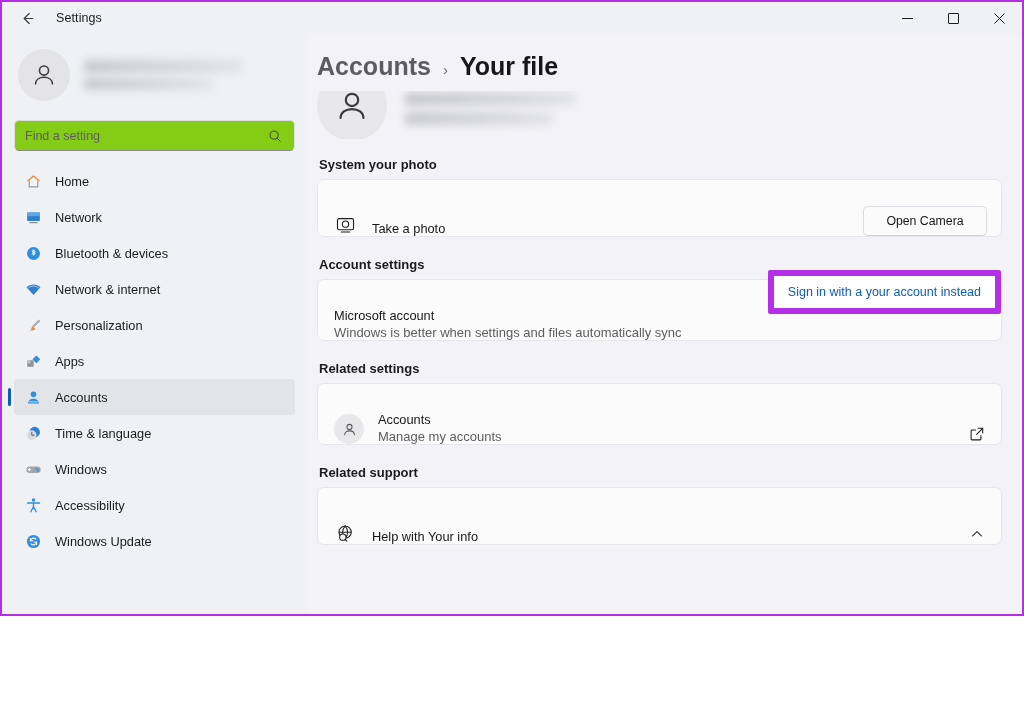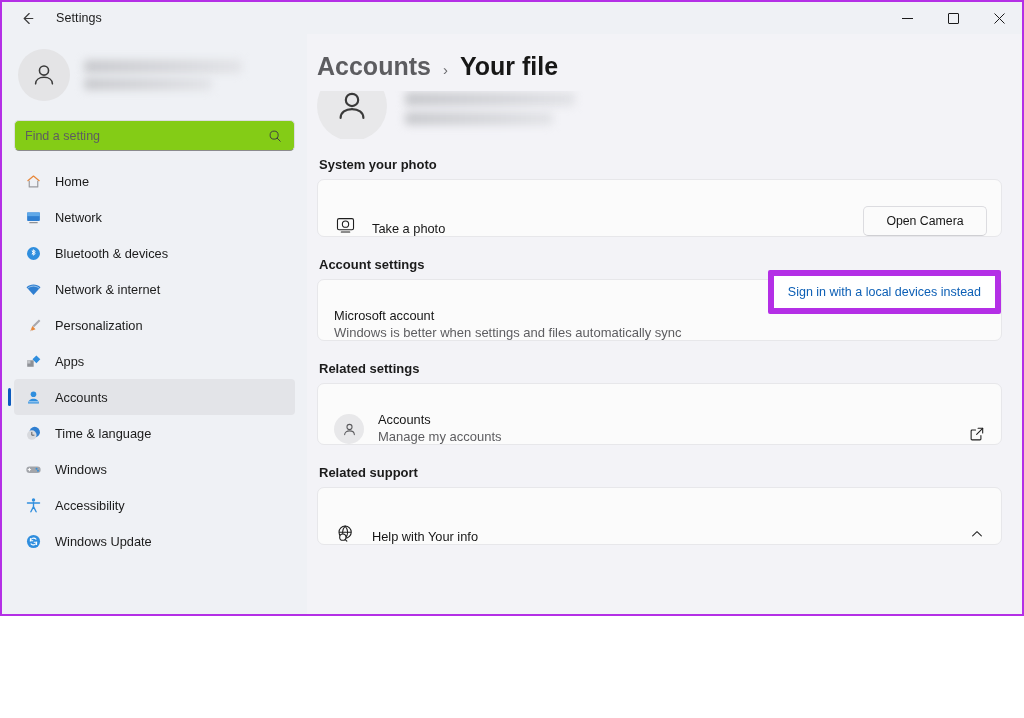--- a/index.html
+++ b/index.html
@@ -515,21 +515,21 @@
 
       <div class="section-block">
         <div class="section-title">Account settings</div>
 
         <div class="card" style="height:62px;">
           <div class="card-texts">
             <div class="card-title">Microsoft account</div>
             <div class="card-sub">Windows is better when settings and files automatically sync</div>
           </div>
           <div id="local-account-highlight">
-            <a class="card-link" href="#">Sign in with a local devices instead</a>
+            <a class="card-link" href="#">Sign in with a your account instead</a>
           </div>
         </div>
       </div>
 
       <div class="section-block">
         <div class="section-title">Related settings</div>
 
         <div class="card" style="height:62px;">
           <span class="card-avatar-icon">
             <svg width="17" height="17" viewBox="0 0 24 24" fill="none">

